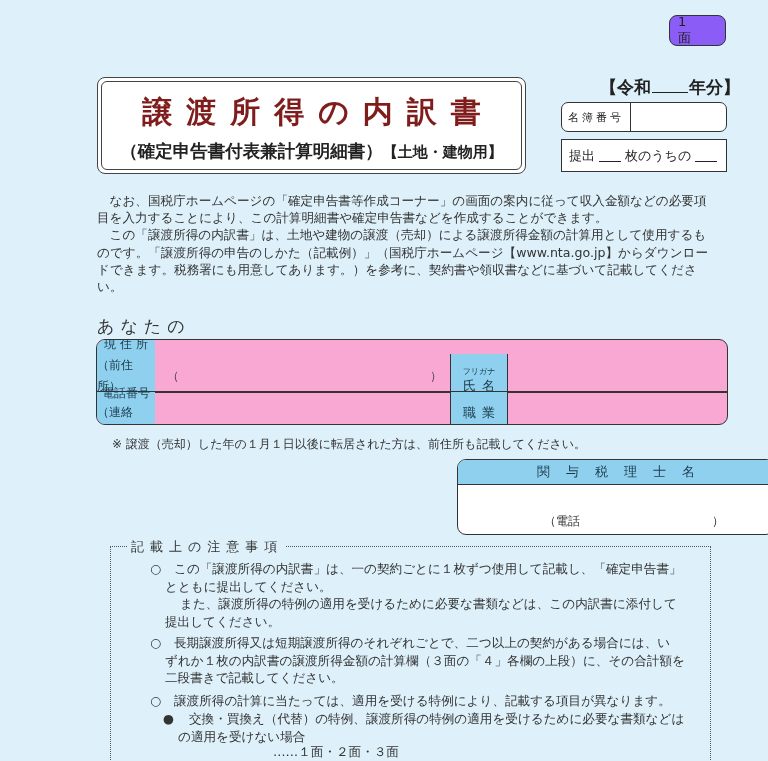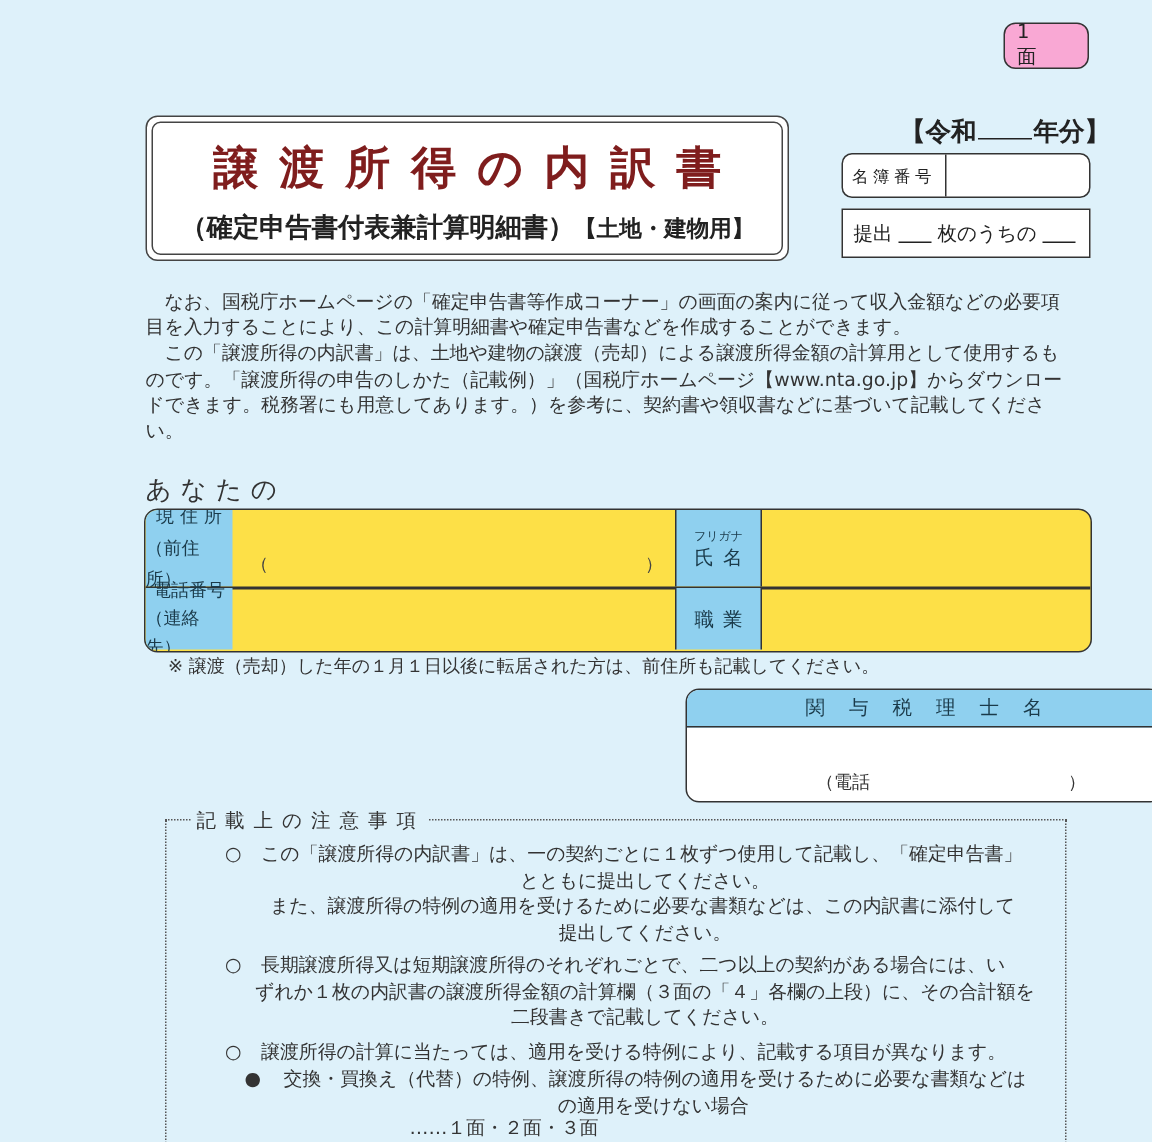--- a/index.html
+++ b/index.html
@@ -8,21 +8,21 @@
     background:#def1fa;
     font-family:"DejaVu Sans", "Liberation Sans", sans-serif;
     color:#222;
     position:relative;
   }
   .abs { position:absolute; }
 
   
   .page-badge {
     left:669px; top:15px; width:57px; height:31px;
-    border:1.5px solid #333; border-radius:8px; background:#f9a8d4;
+    border:1.5px solid #333; border-radius:8px; background:#8b5cf6;
     display:flex; align-items:center; justify-content:center;
     font-size:13px; letter-spacing:8px; box-sizing:border-box; padding-left:8px;
   }
 
   
   .title-box {
     left:97px; top:77px; width:429px; height:97px;
     border:1.5px solid #444; border-radius:8px; background:#fff;
     box-sizing:border-box; padding:3px;
   }
@@ -60,33 +60,33 @@
   
   .intro {
     left:97px; top:192px; width:622px; font-size:12.6px; line-height:17.2px; color:#333;
   }
   .intro p { margin:0; text-indent:1em; }
 
   .anata { left:97px; top:315px; font-size:17px; letter-spacing:6px; color:#333; }
 
   
   .info-table {
-    left:96px; top:339px; width:632px; height:96px;
-    border:1.5px solid #333; border-radius:9px; background:#fde047; box-sizing:border-box;
+    left:96px; top:339px; width:632px; height:86px;
+    border:1.5px solid #333; border-radius:9px; background:#f9a8d4; box-sizing:border-box;
     overflow:hidden;
   }
   .cell-lbl { background:#8fd0ef; box-sizing:border-box; display:flex; flex-direction:column; align-items:center; justify-content:center; color:#1a3a4a; }
   .row-sep { position:absolute; left:0; right:0; top:51px; height:1.5px; background:#333; }
 
   .lbl-addr { position:absolute; left:0; top:0; width:58px; height:51px; font-size:12px; line-height:21px; }
   .lbl-tel { position:absolute; left:0; top:52px; width:58px; height:41px; font-size:12px; line-height:19px; }
   .addr-paren-l { position:absolute; left:70px; top:28px; font-size:12px; color:#444; }
   .addr-paren-r { position:absolute; left:333px; top:28px; font-size:12px; color:#444; }
   .lbl-name {
-    position:absolute; left:353px; top:0; width:58px; height:51px;
+    position:absolute; left:353px; top:14px; width:58px; height:51px;
     border-left:1.5px solid #333; border-right:1.5px solid #333;
   }
   .lbl-name .furi { font-size:8px; margin-top:2px; }
   .lbl-name .nm { font-size:13px; letter-spacing:6px; padding-left:6px; margin-top:0; }
   .lbl-job {
     position:absolute; left:353px; top:52px; width:58px; height:41px;
     border-left:1.5px solid #333; border-right:1.5px solid #333;
     font-size:13px; letter-spacing:6px; padding-left:6px;
   }
 
@@ -113,21 +113,21 @@
   .notes-title {
     left:128px; top:538px; background:#def1fa; font-size:13px; letter-spacing:6px; padding:0 3px; color:#333;
   }
   .note { font-size:12.6px; line-height:17.5px; color:#333; }
   .note .circ { display:inline-block; width:24px; }
   .n1 { left:150px; top:560px; width:545px; }
   .n2 { left:150px; top:634px; width:545px; }
   .n3 { left:150px; top:692px; width:545px; }
   .n3b { left:163px; top:710px; width:530px; }
   .pages { left:273px; top:744px; font-size:12.6px; color:#333; }
-  .indent1 { padding-left:15px; display:block;text-align:center; }
+  .indent1 { padding-left:15px; display:block; }
   .indent2 { padding-left:30px; display:block; }
 </style>
 </head>
 <body>
 
 <div class="abs page-badge">1 面</div>
 
 <div class="abs title-box">
   <div class="title-inner">
     <div class="title-main">譲渡所得の内訳書</div>

